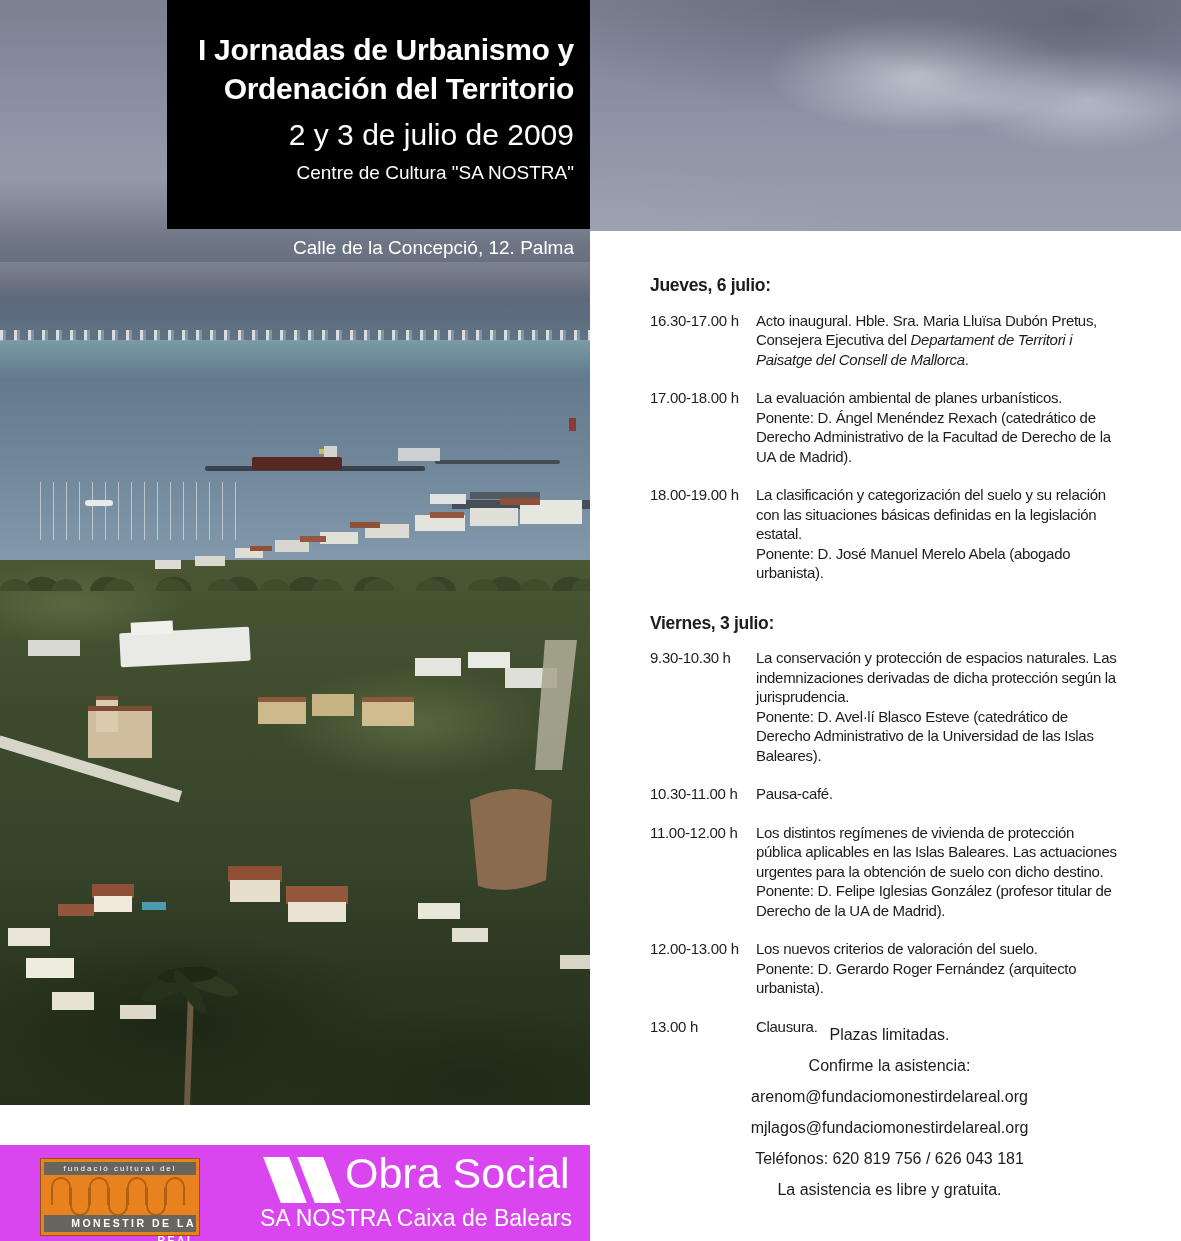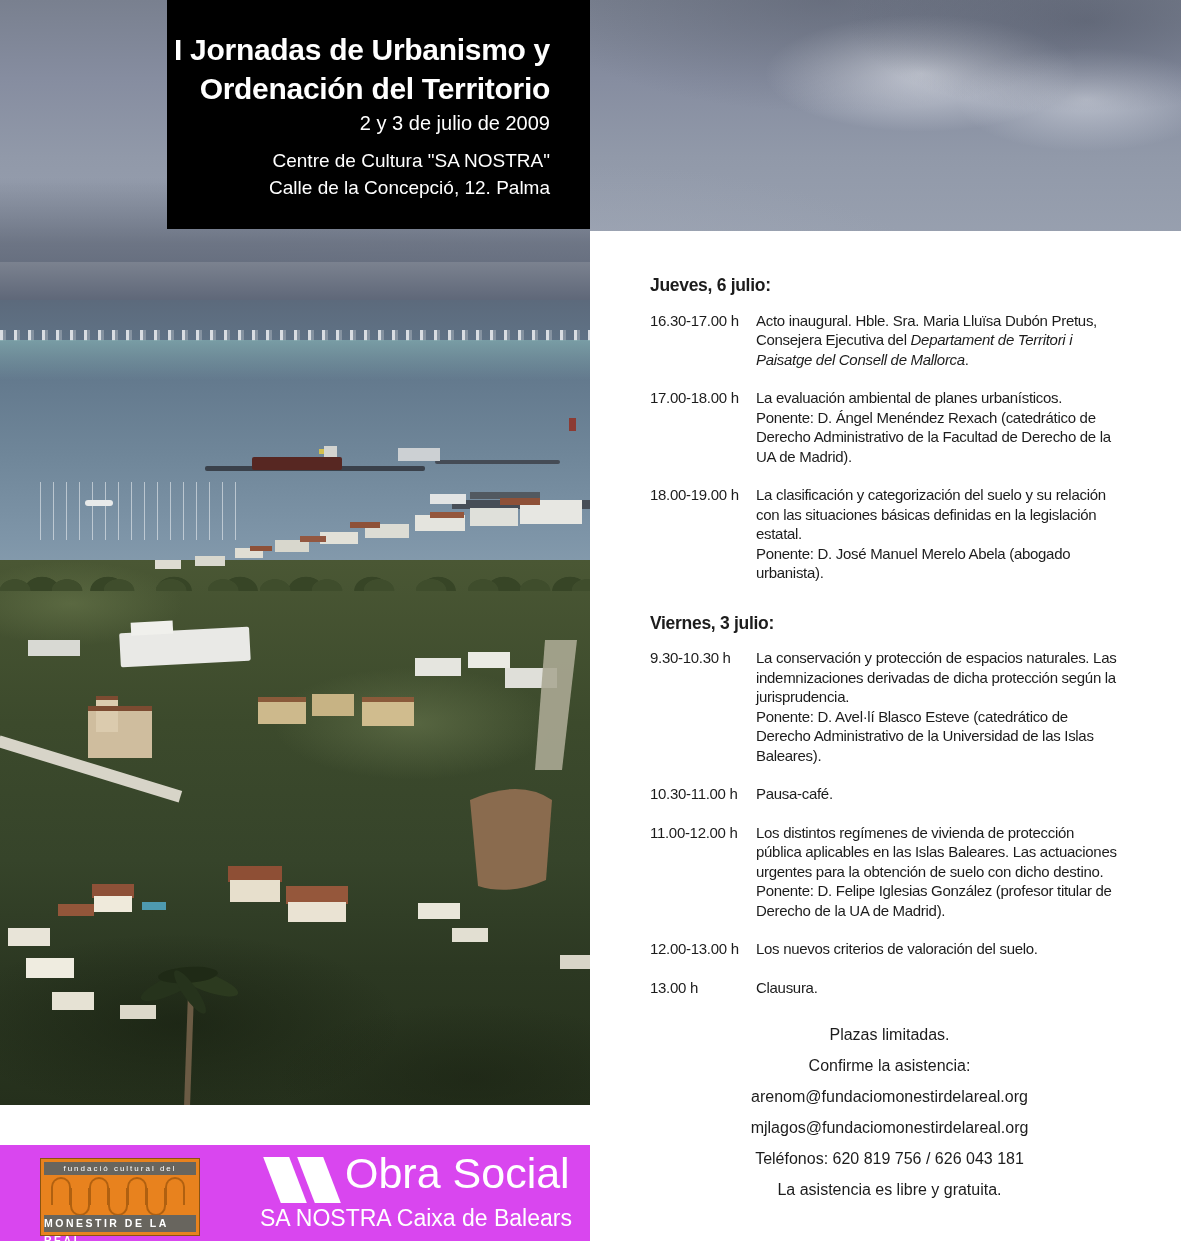--- a/index.html
+++ b/index.html
@@ -43,24 +43,24 @@
   .p-masts { position:absolute; left:40px; top:482px; width:200px; height:58px;
     background:repeating-linear-gradient(90deg, rgba(255,255,255,.5) 0 1px, transparent 1px 13px); }
   .p-details { position:absolute; left:0; top:0; }
 
   
   .panel { position:absolute; left:590px; top:231px; width:591px; height:1010px; background:#ffffff; }
 
   
   .title-box { position:absolute; left:167px; top:0; width:423px; height:229px;
     background:#000000; color:#ffffff; text-align:right;
-    padding:30px 40px 0 0; box-sizing:border-box; }
+    padding:30px 16px 0 0; box-sizing:border-box; }
   .title-line { font-size:30px; line-height:39px; font-weight:bold; letter-spacing:-0.3px; }
-  .title-date { font-size:20px; line-height:30px; }
-  .title-venue, .title-addr { font-size:19px; line-height:27px; }
+  .title-date { font-size:30px; line-height:30px; margin-top:12px; }
+  .title-venue, .title-addr { font-size:19px; line-height:27px;margin-top:48px; }
   .title-venue { margin-top:9px; }
 
   
   .schedule { position:absolute; left:650px; top:276px; width:468px;
     color:#1c1c1c; font-size:15px; line-height:19.5px; letter-spacing:-0.3px; }
   .sched-h { font-size:17.5px; font-weight:bold; margin:0 0 15px 0; }
   .sched-h.second { margin-top:31px; }
   .entry { display:grid; grid-template-columns:106px 1fr; margin-bottom:19px; }
 
   
@@ -68,21 +68,21 @@
     text-align:center; color:#1c1c1c; font-size:16px; }
   .contact p { margin:0 0 14px 8px; line-height:17px; }
 
   
   .footer { position:absolute; left:0; top:1105px; width:590px; height:136px; background:#d946ef;margin-top:40px; }
   .monestir { position:absolute; left:40px; top:13px; width:160px; height:78px;
     background:#e8821e; border:1px solid #8a5410; box-sizing:border-box; }
   .mon-top { position:absolute; top:3px; left:3px; right:3px; height:13px; background:#68655e;
     color:#ffffff; font-size:8px; letter-spacing:2px; text-align:center; line-height:13px; }
   .mon-bottom { position:absolute; bottom:3px; left:3px; right:3px; height:17px; background:#68655e;
-    color:#ffffff; font-size:10.5px; font-weight:bold; letter-spacing:2.5px; text-align:left; line-height:17px; }
+    color:#ffffff; font-size:10.5px; font-weight:bold; letter-spacing:2.5px; text-align:right; line-height:17px; }
   .arches { position:absolute; left:0; top:16px; width:160px; height:42px; }
   .arch-up { position:absolute; width:20px; height:28px; border:2px solid #b06010; border-bottom:none;
     border-radius:10px 10px 0 0; top:2px; box-sizing:border-box; }
   .arch-down { position:absolute; width:20px; height:28px; border:2px solid #b06010; border-top:none;
     border-radius:0 0 10px 10px; top:13px; box-sizing:border-box; }
   .sn-slash { position:absolute; width:26px; height:46px; background:#ffffff; transform:skewX(21deg); }
   .obra { position:absolute; left:345px; top:4px; color:#ffffff; font-size:43px; font-weight:400; }
   .caixa { position:absolute; left:260px; top:60px; width:312px; text-align:center;
     color:#ffffff; font-size:23px; }
 </style>
@@ -230,20 +230,21 @@
       <div>
         <div>Los distintos regímenes de vivienda de protección pública aplicables en las Islas Baleares. Las actuaciones urgentes para la obtención de suelo con dicho destino.</div>
         <div>Ponente: D. Felipe Iglesias González (profesor titular de Derecho de la UA de Madrid).</div>
       </div>
     </div>
 
     <div class="entry">
       <div>12.00-13.00 h</div>
       <div>
         <div>Los nuevos criterios de valoración del suelo.</div>
+        <div>Ponente: D. Gerardo Roger Fernández (arquitecto urbanista).</div>
       </div>
     </div>
 
     <div class="entry">
       <div>13.00 h</div>
       <div>
         <div>Clausura.</div>
       </div>
     </div>
   </div>

